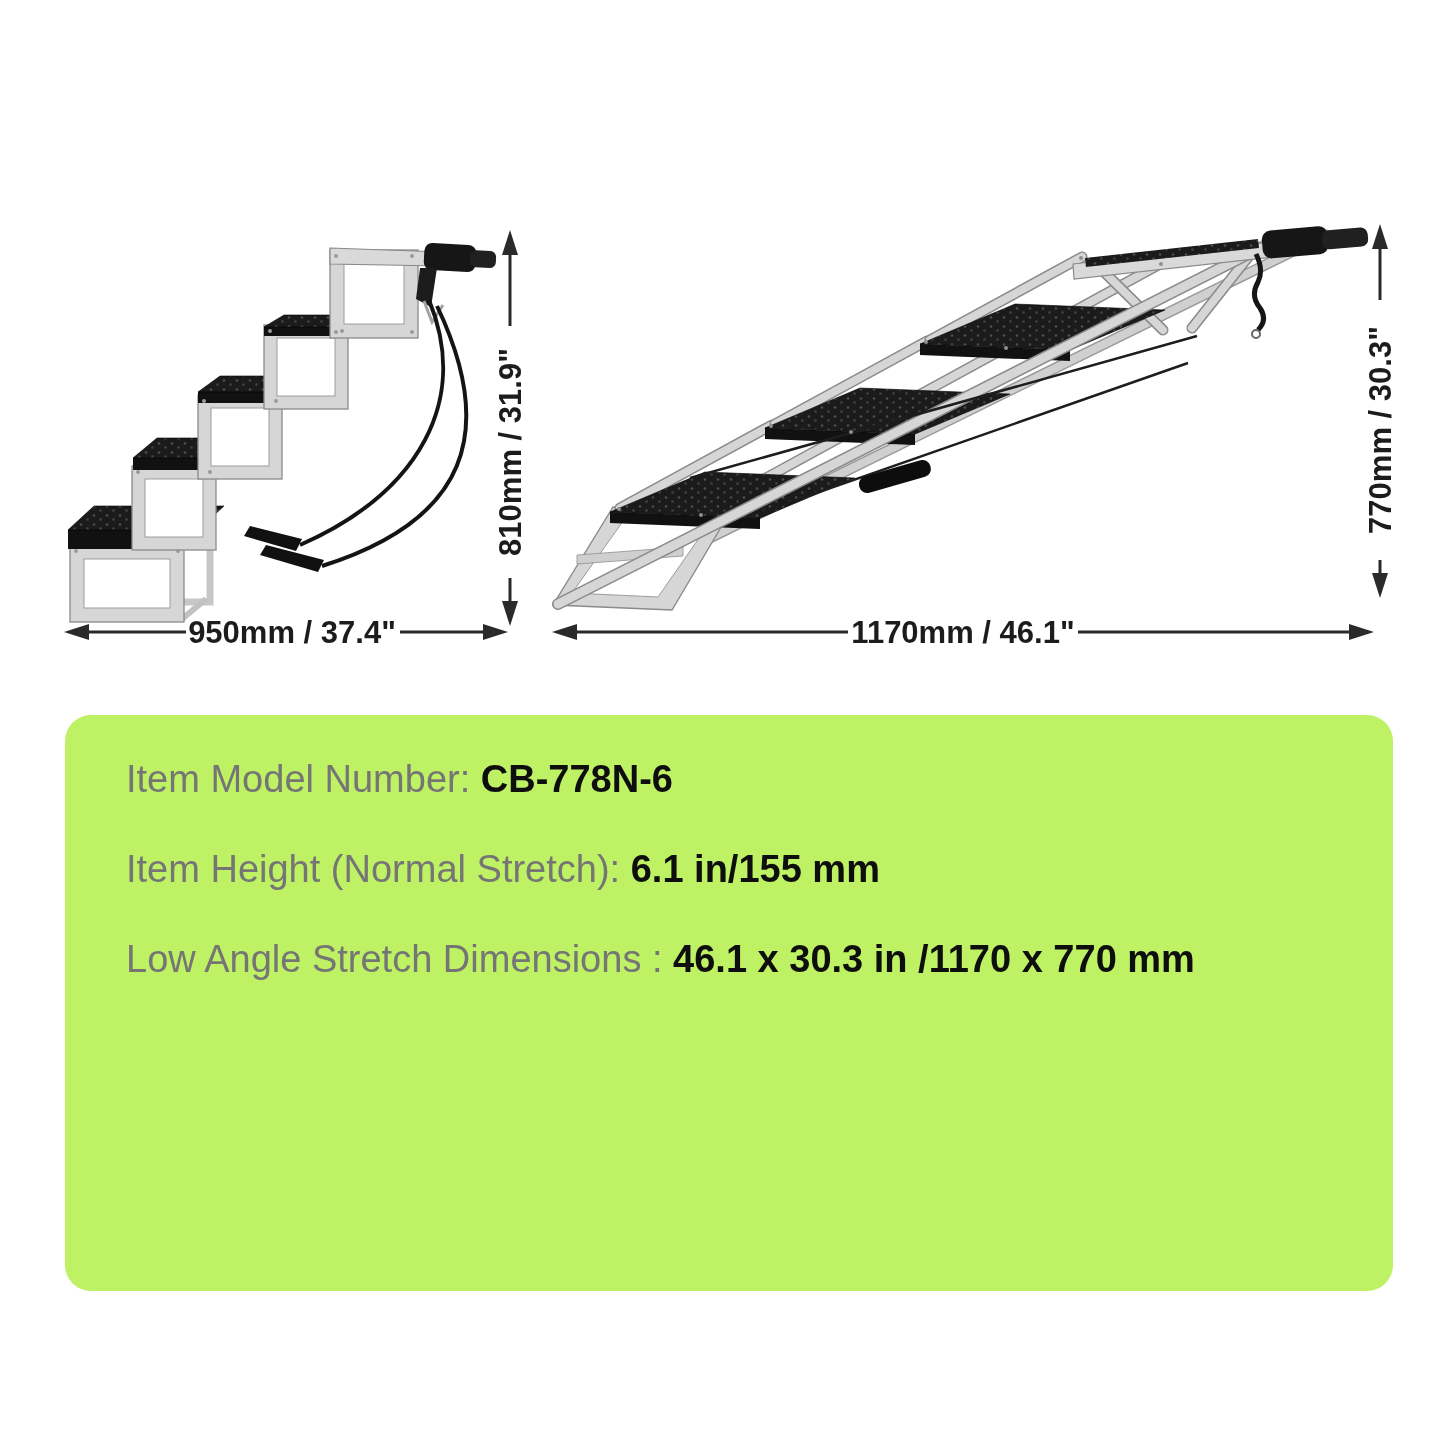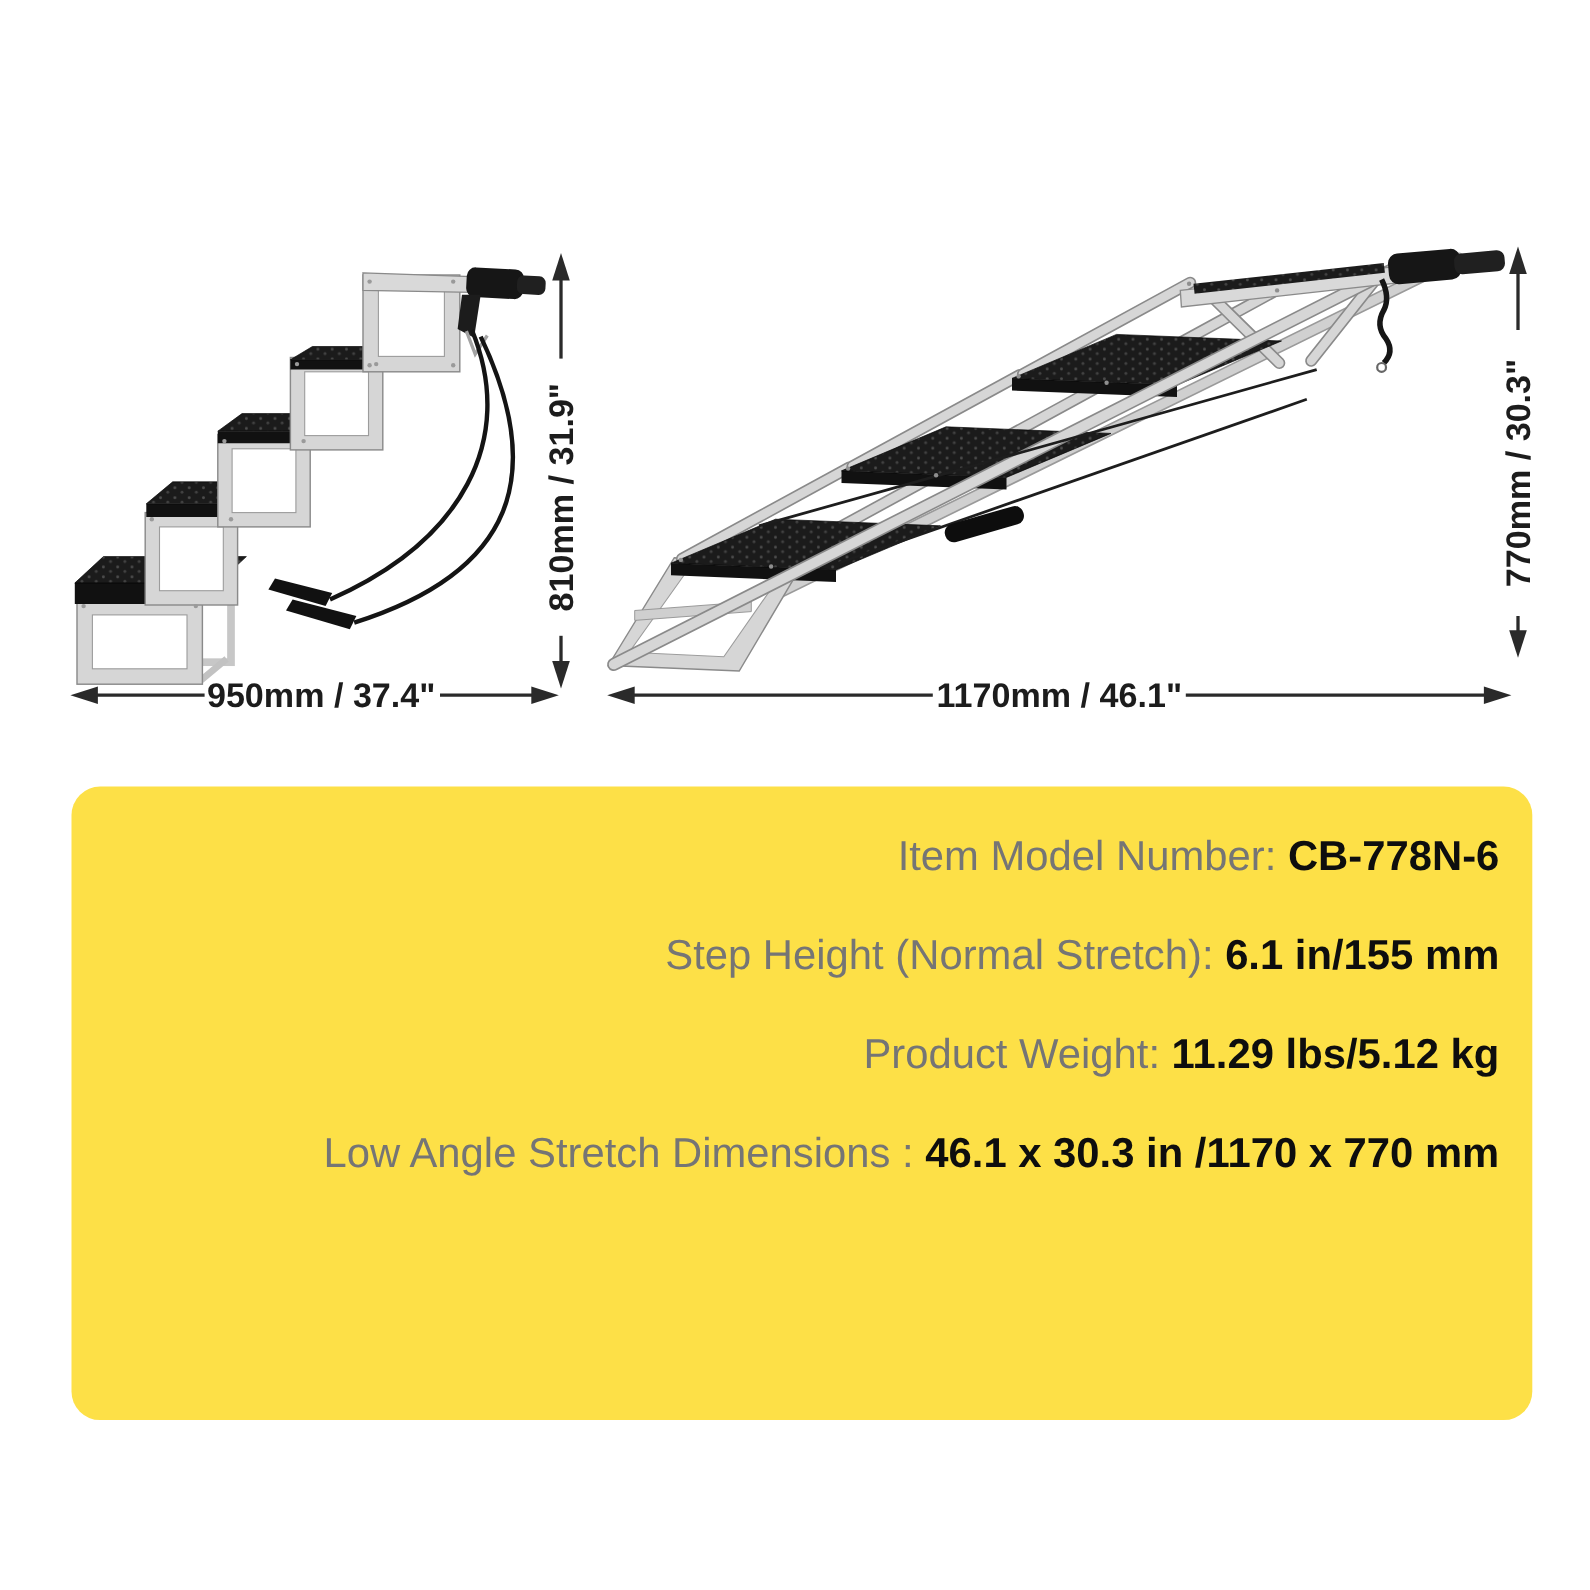--- a/index.html
+++ b/index.html
@@ -1,22 +1,22 @@
 <!DOCTYPE html>
 <html><head>
 <meta charset="utf-8">
 <style>
   html,body{margin:0;padding:0;background:#ffffff;}
   body{width:1445px;height:1445px;position:relative;overflow:hidden;
        font-family:"Liberation Sans",sans-serif;}
   .stage{position:absolute;inset:0;background:#ffffff;}
   .diagram{position:absolute;left:0;top:0;}
   .panel{position:absolute;left:65px;top:715px;width:1328px;height:576px;
-         background:#fde047;border-radius:26px;box-sizing:border-box;
-         padding:44px 30px 0 61px;text-align:right;}
+         background:#bef264;border-radius:26px;box-sizing:border-box;
+         padding:44px 30px 0 61px;}
   .spec-row{font-size:38px;line-height:40px;margin-bottom:50px;white-space:nowrap;}
   .spec-label{color:#757575;font-weight:400;}
   .spec-value{color:#0e0e0e;font-weight:700;}
   svg text.dim{font-family:"Liberation Sans",sans-serif;font-weight:700;
                font-size:31px;fill:#1c1c1c;}
 </style>
 </head>
 <body>
 
 <div class="stage">
@@ -188,18 +188,17 @@
     </g>
   </g>
   <text class="dim" transform="rotate(-90 510 452)" x="510" y="452" text-anchor="middle" dominant-baseline="central">810mm / 31.9"</text>
   <text class="dim" x="292" y="643" text-anchor="middle">950mm / 37.4"</text>
   <text class="dim" x="963" y="643" text-anchor="middle">1170mm / 46.1"</text>
   <text class="dim" transform="rotate(-90 1380 430)" x="1380" y="430" text-anchor="middle" dominant-baseline="central">770mm / 30.3"</text>
 </svg>
 
 <div class="panel">
   <div class="spec-row"><span class="spec-label">Item Model Number: </span><span class="spec-value">CB-778N-6</span></div>
-  <div class="spec-row"><span class="spec-label">Step Height (Normal Stretch): </span><span class="spec-value">6.1 in/155 mm</span></div>
-  <div class="spec-row"><span class="spec-label">Product Weight: </span><span class="spec-value">11.29 lbs/5.12 kg</span></div>
+  <div class="spec-row"><span class="spec-label">Item Height (Normal Stretch): </span><span class="spec-value">6.1 in/155 mm</span></div>
   <div class="spec-row"><span class="spec-label">Low Angle Stretch Dimensions : </span><span class="spec-value">46.1 x 30.3 in /1170 x 770 mm</span></div>
 </div>
 
 </div>
 
 </body></html>

